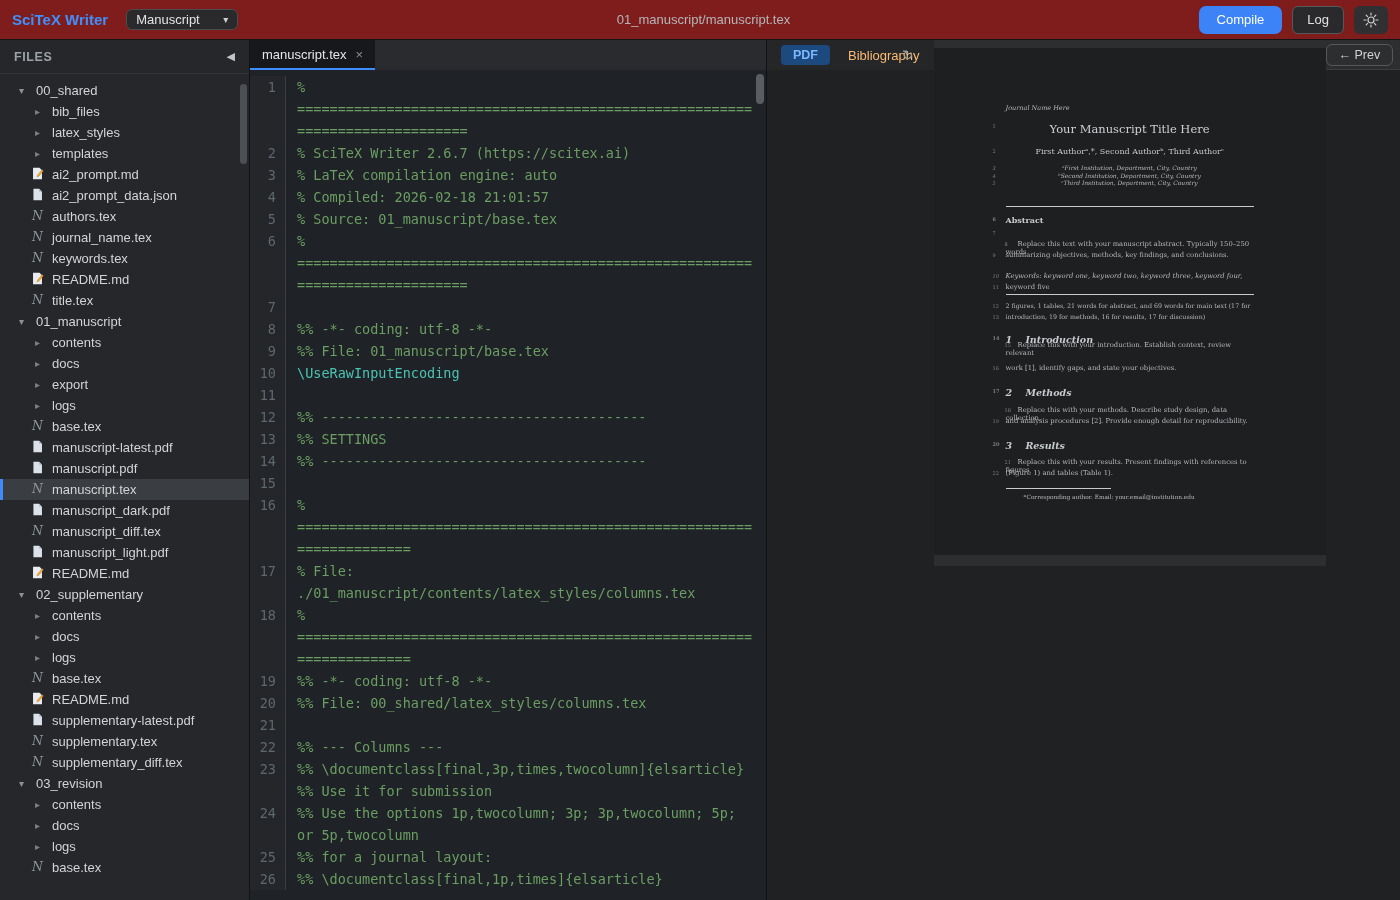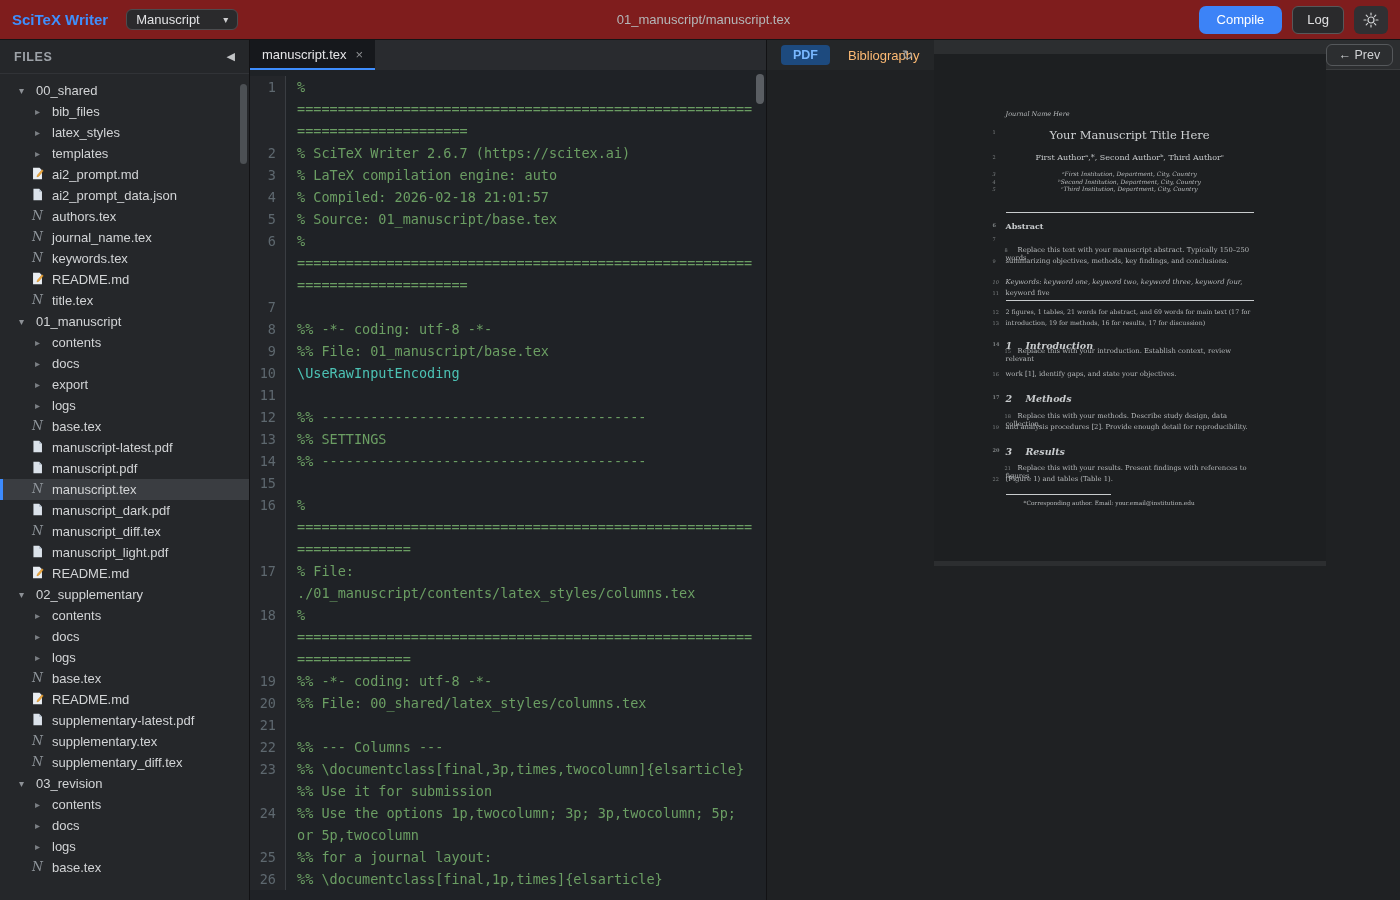--- a/index.html
+++ b/index.html
@@ -71,21 +71,21 @@
                       background:#5a5e63; border-radius:4px; }
 
   
   .preview { display:flex; flex-direction:row; overflow:hidden; }
   .pvbar { height:30px; background:#242628; display:flex; align-items:center; padding:0 14px;
            gap:18px; flex:none; position:relative; }
   .pv-tab.pdf { background:#1d4a7e; color:#79b8ff; font-weight:bold; font-size:12.5px;
                 padding:3px 12px; border-radius:4px; cursor:pointer; }
   .pv-tab.bib { color:#fdba74; font-size:13px; cursor:pointer;text-align:center; }
   .refresh { position:absolute; right:20px; color:#9a9c9e; font-size:14px; cursor:pointer; }
-  .viewer { height:526px; background:#2c2e30; flex:none; display:flex; justify-content:center;align-items:center; }
+  .viewer { height:526px; background:#2c2e30; flex:none; display:flex; justify-content:center; }
   .page { width:392px; height:507px; margin-top:8px; background:#1d1f21; position:relative;
           font-family:"DejaVu Serif", serif; color:#b6b9bb; }
   .pl { position:absolute; left:72px; width:248px; }
   .pl .pn { position:absolute; left:-13px; top:1px; font-size:5px; color:#7e8284; }
   .pl .pt { display:block; }
   .pl[data-cls="journal"] { font-style:italic; font-size:6.5px; }
   .pl[data-cls="title"]   { font-size:11.5px; text-align:center; color:#ced1d3; }
   .pl[data-cls="authors"] { font-size:8px; text-align:center; color:#c4c7c9; }
   .pl[data-cls="inst"]    { font-size:6px; font-style:italic; text-align:center; }
   .pl[data-cls="habstract"]{ font-size:8px; font-weight:bold; color:#c9ccce; }

